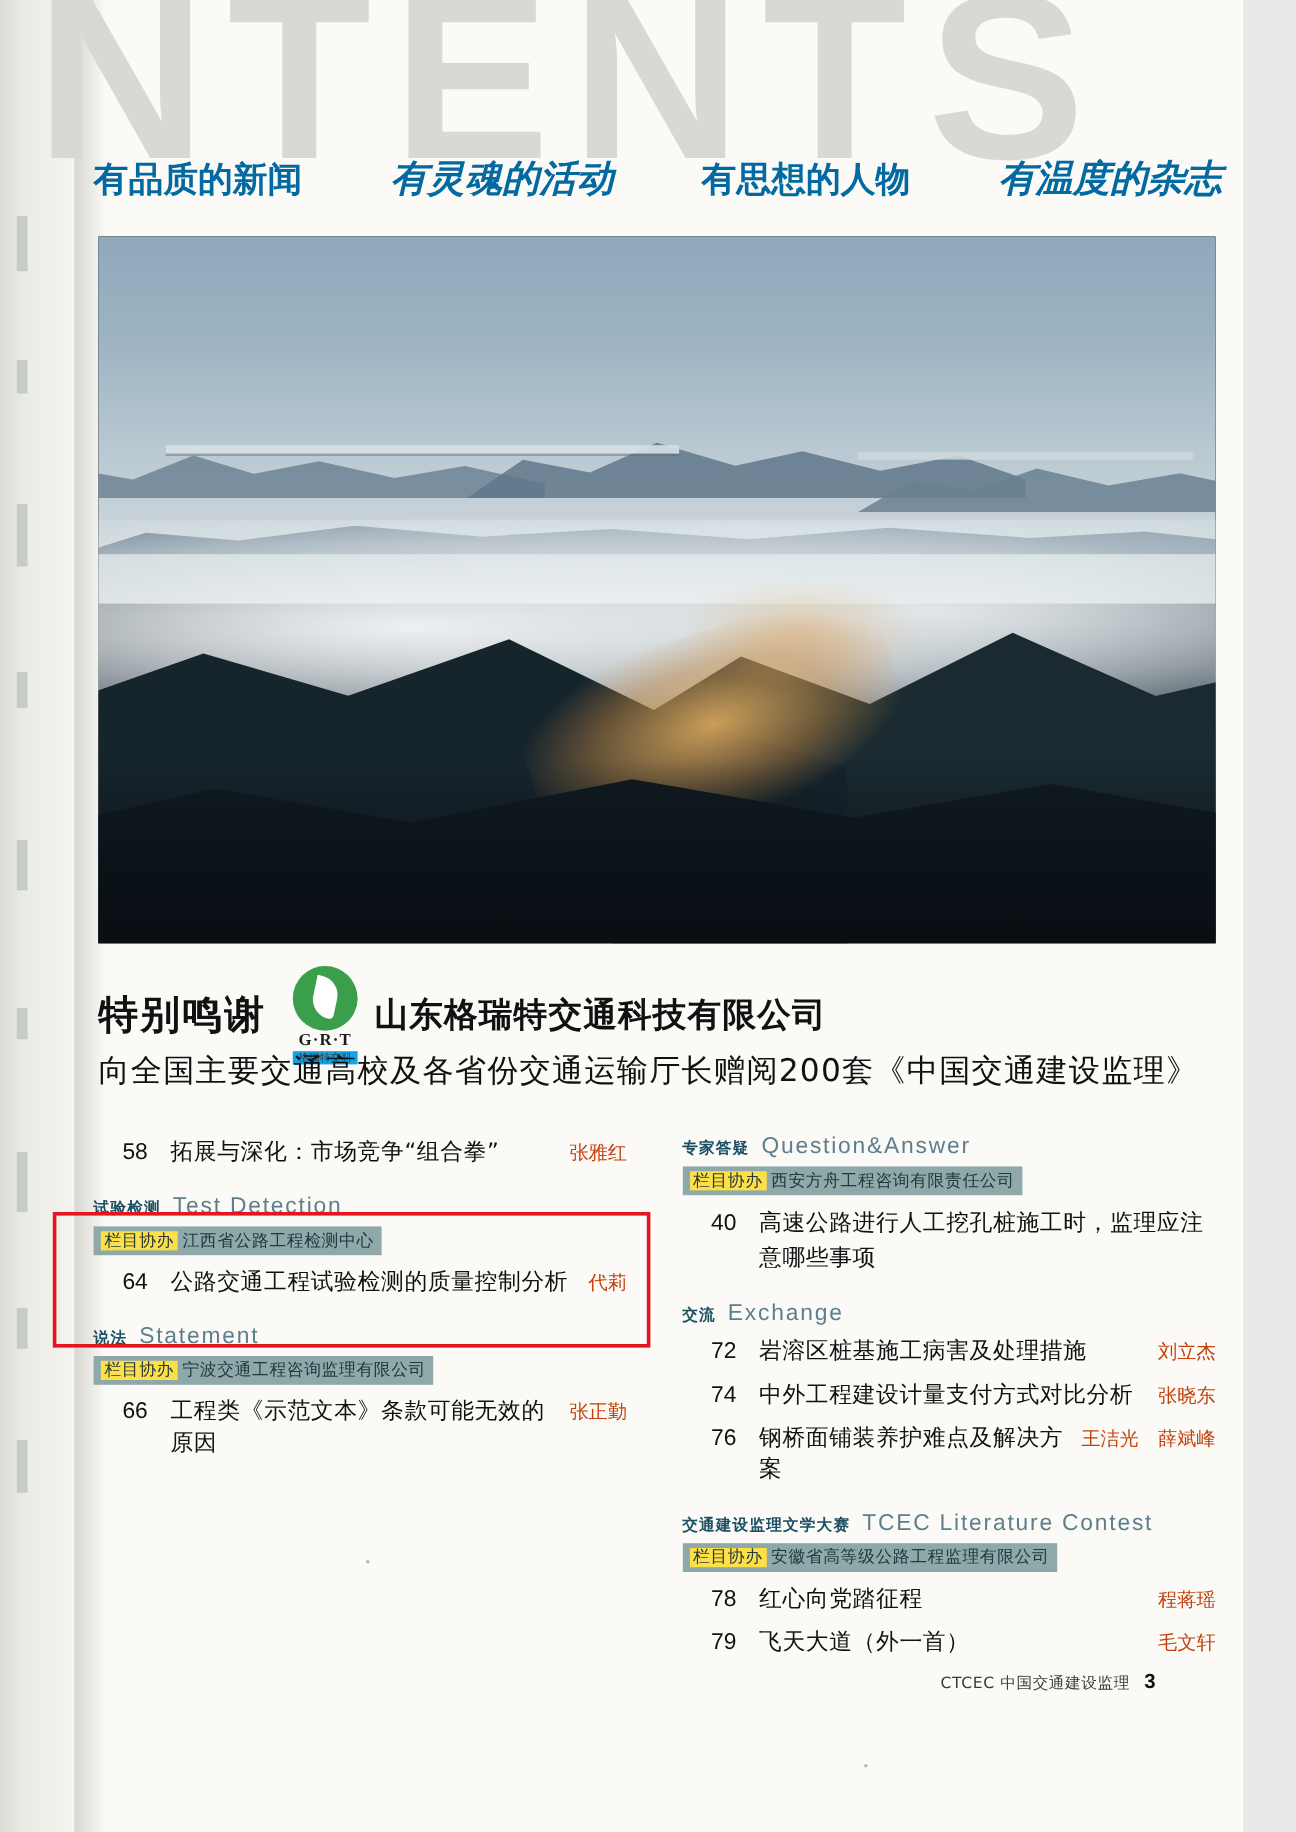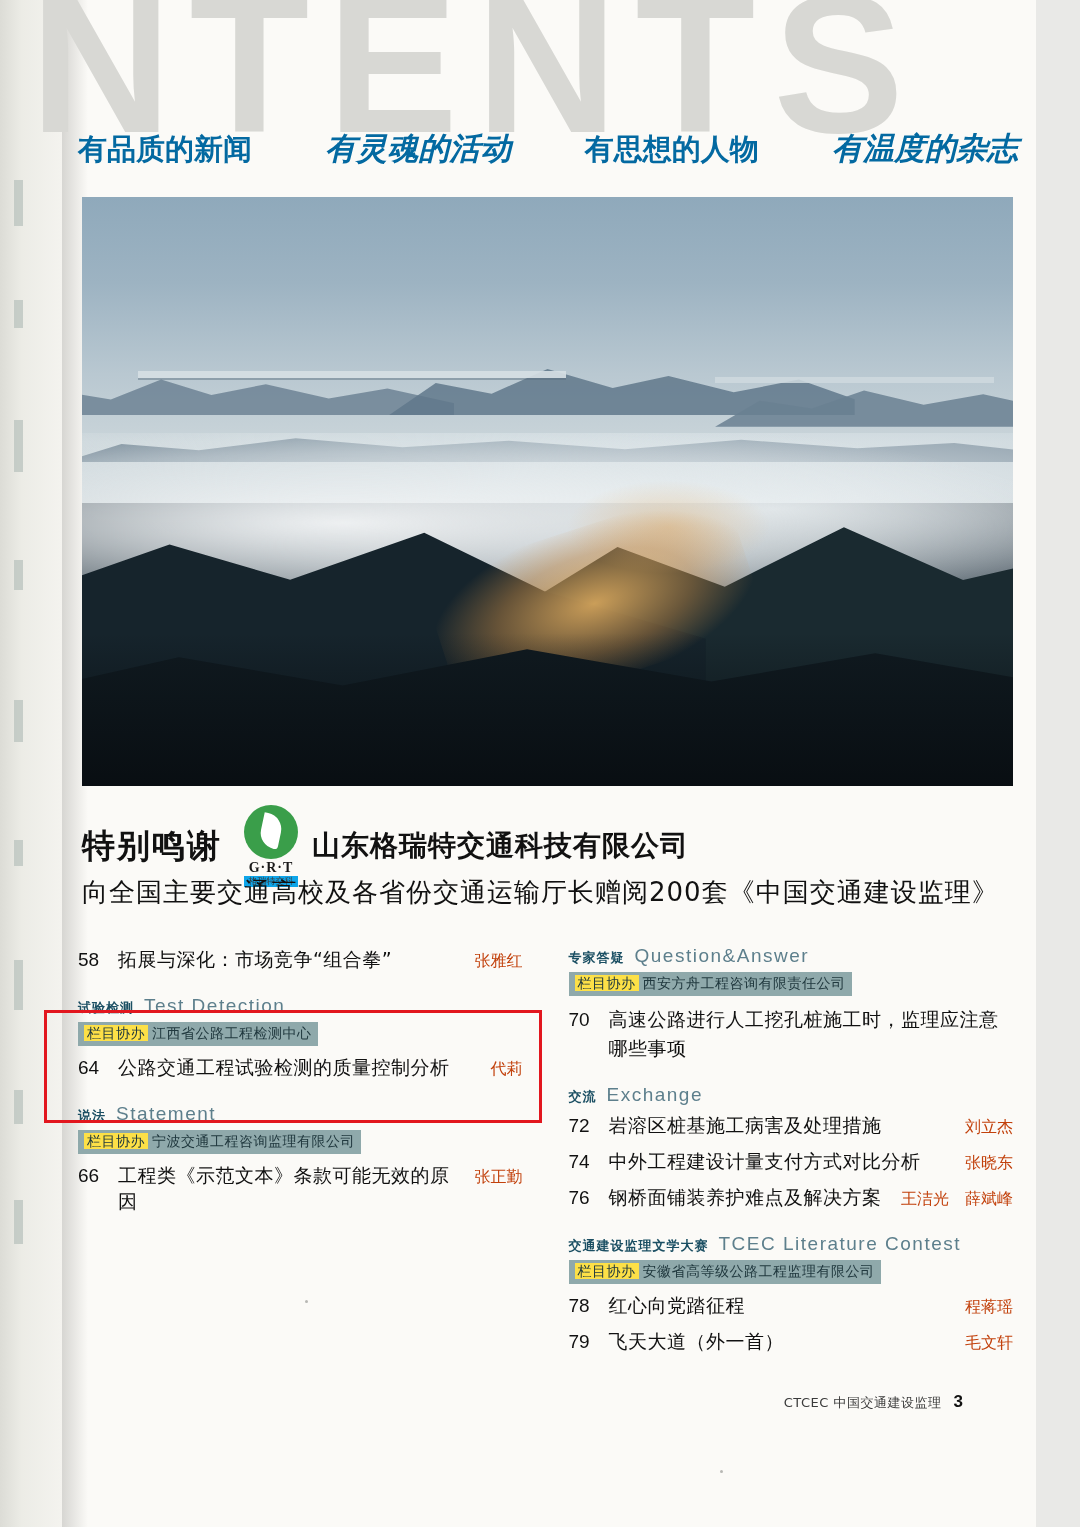--- a/index.html
+++ b/index.html
@@ -240,20 +240,21 @@
     display: flex;
     gap: 46px;
   }
   .col { width: 445px; }
 
   .entry {
     display: flex;
     align-items: baseline;
     margin-bottom: 6px;
     padding: 2px 0;
+    margin-left: 24px;
   }
   .num {
     width: 40px;
     flex: none;
     font-family: "Liberation Sans", sans-serif;
     font-size: 19px;
     color: #111;
   }
   .title {
     flex: 1;
@@ -453,21 +454,21 @@
 
       <div class="section" style="margin-top:0;">
         <div class="section-head">
           <span class="section-cn">专家答疑</span>
           <span class="section-en">Question&amp;Answer</span>
         </div>
         <div class="sponsor">
           <span class="tag">栏目协办</span><span>西安方舟工程咨询有限责任公司</span>
         </div>
         <div class="entry wrap">
-          <div class="num">70</div>
+          <div class="num">40</div>
           <div class="title">高速公路进行人工挖孔桩施工时，监理应注意哪些事项</div>
         </div>
       </div>
 
       <div class="section">
         <div class="section-head">
           <span class="section-cn">交流</span>
           <span class="section-en">Exchange</span>
         </div>
         <div class="entry">

